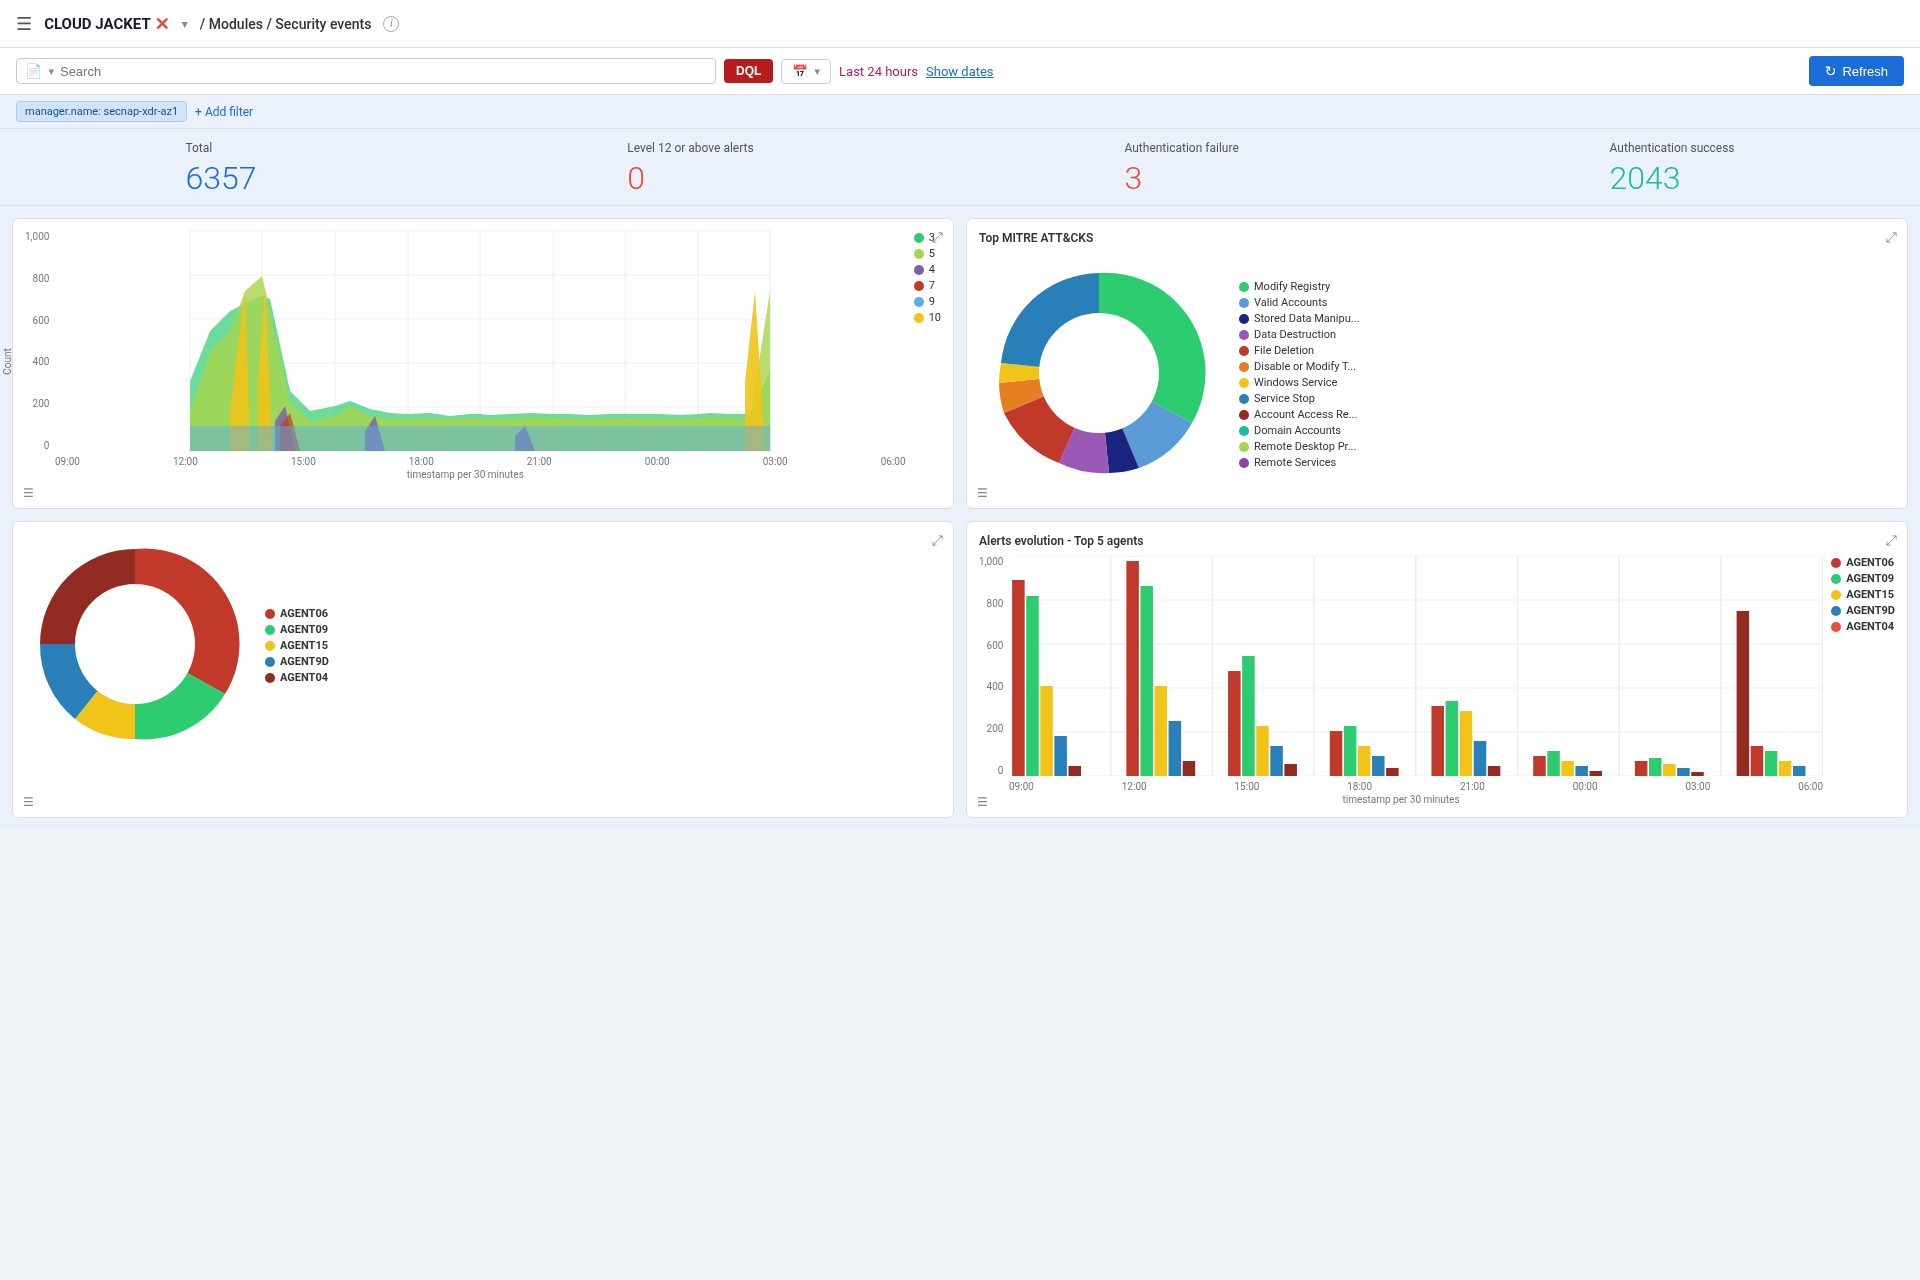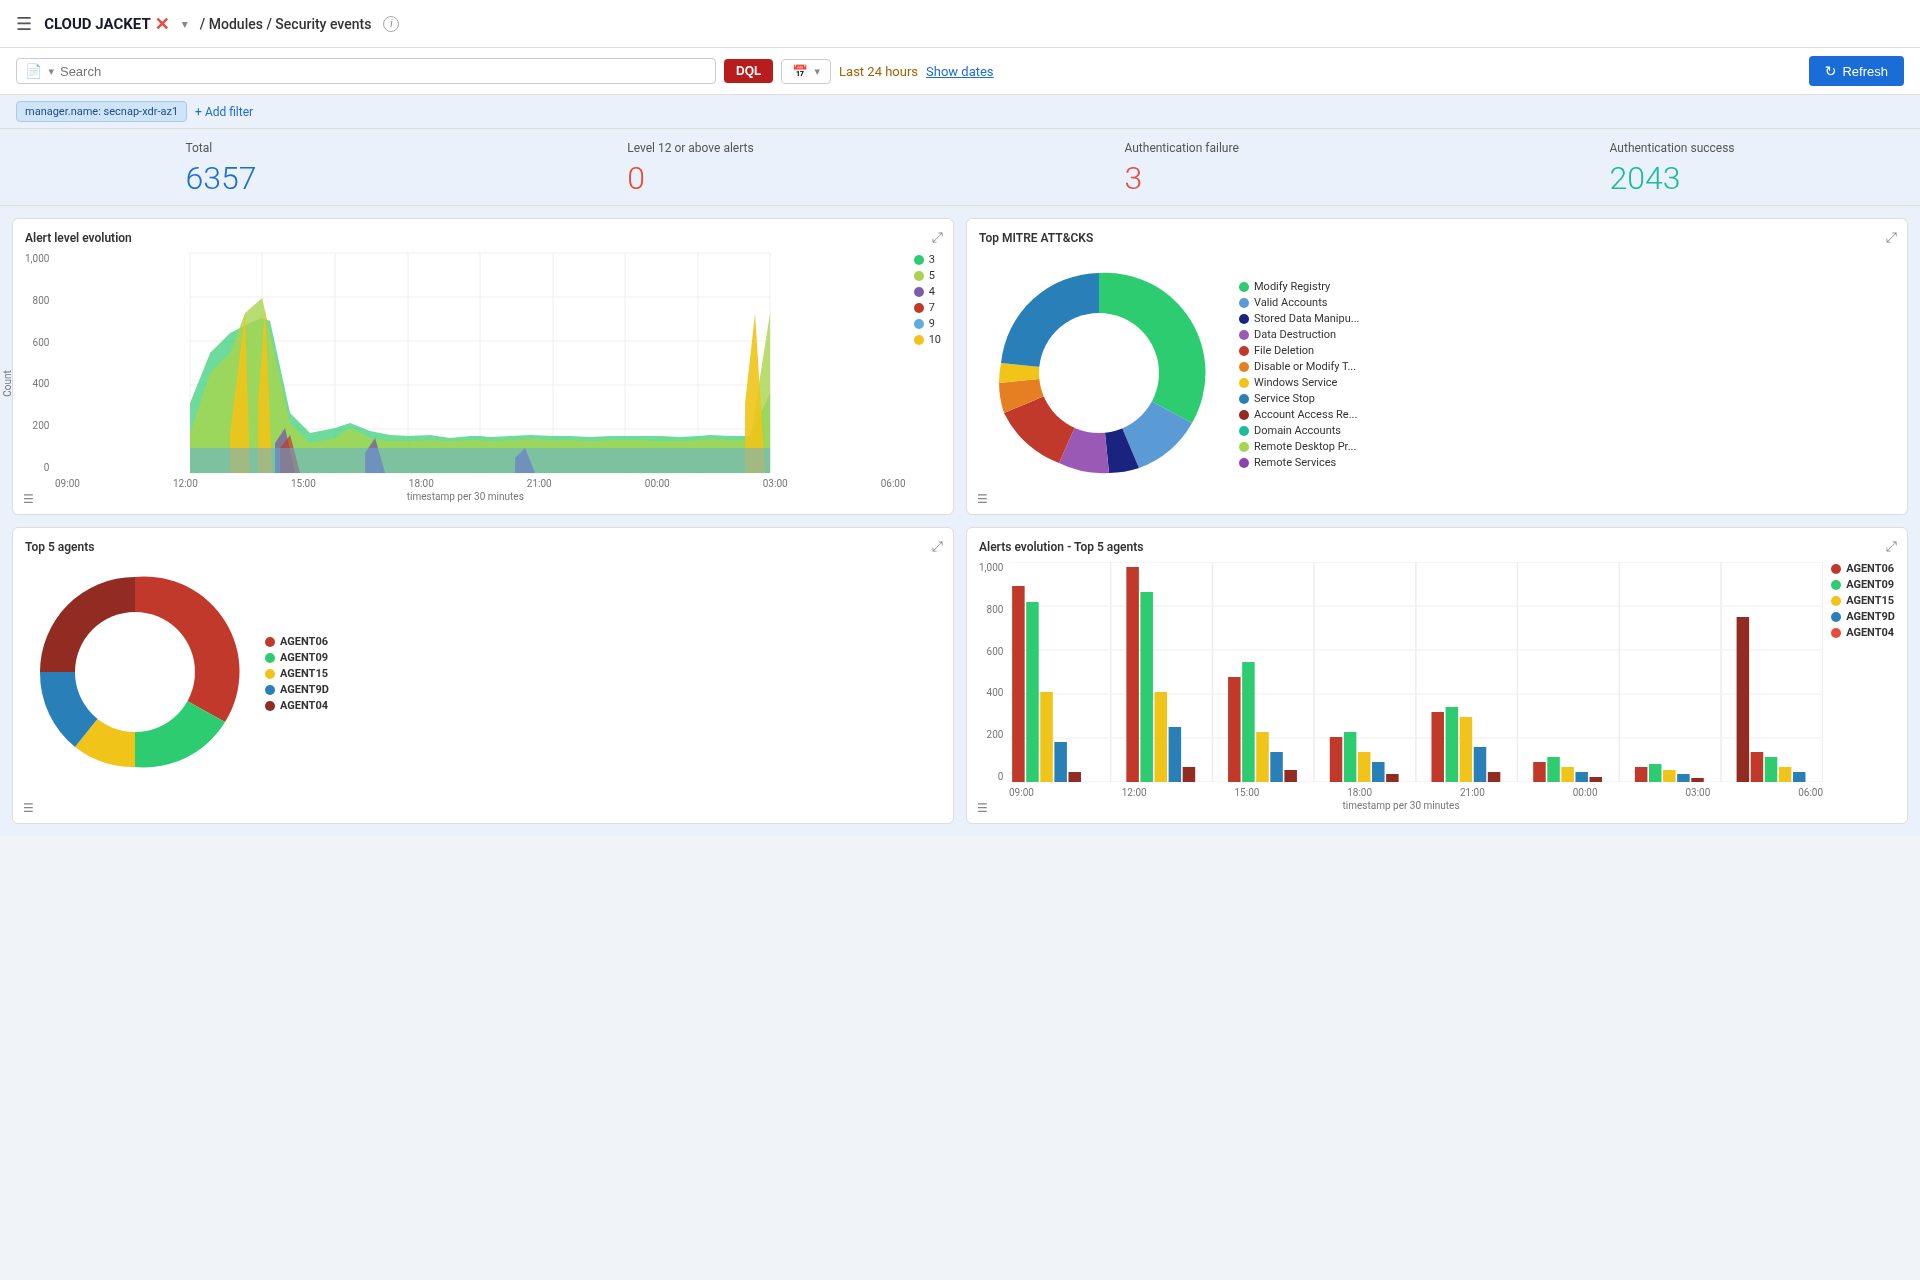--- a/index.html
+++ b/index.html
@@ -15,21 +15,21 @@
     .breadcrumb span { color: #333; font-weight: 500; }
     .info-icon { color: #888; font-size: 12px; border: 1px solid #aaa; border-radius: 50%; width: 16px; height: 16px; display: inline-flex; align-items: center; justify-content: center; font-style: italic; font-size: 10px; }
 
     
     .search-bar { background: #fff; border-bottom: 1px solid #ddd; padding: 8px 16px; display: flex; align-items: center; gap: 8px; }
     .search-left { display: flex; align-items: center; border: 1px solid #ccc; border-radius: 4px; padding: 4px 8px; gap: 6px; background: #fff; flex: 1; max-width: 700px; }
     .search-left input { border: none; outline: none; flex: 1; font-size: 13px; color: #333; }
     .doc-icon { color: #555; font-size: 14px; }
     .dql-btn { background: #b91c1c; color: #fff; border: none; border-radius: 4px; padding: 5px 12px; font-size: 12px; cursor: pointer; font-weight: 600; }
     .date-selector { display: flex; align-items: center; border: 1px solid #ccc; border-radius: 4px; padding: 4px 10px; gap: 6px; background: #fff; cursor: pointer; }
-    .date-text { font-size: 13px; color: #a16207; }
+    .date-text { font-size: 13px; color: #be185d; }
     .show-dates { color: #1a6dd6; font-size: 13px; cursor: pointer; text-decoration: underline; }
     .refresh-btn { background: #1a6dd6; color: #fff; border: none; border-radius: 4px; padding: 7px 16px; font-size: 13px; cursor: pointer; display: flex; align-items: center; gap: 6px; font-weight: 500; }
     .refresh-icon { font-size: 14px; }
 
     
     .filter-bar { background: #eaf1fb; border-bottom: 1px solid #ddd; padding: 6px 16px; display: flex; align-items: center; gap: 8px; }
     .filter-tag { background: #d0e4f7; border: 1px solid #a8caee; border-radius: 4px; padding: 3px 8px; font-size: 11px; color: #1a4d8f; }
     .add-filter { color: #1a6dd6; font-size: 12px; cursor: pointer; }
 
     
@@ -120,21 +120,20 @@
   </div>
   <div class="stat-item">
     <div class="stat-label">Authentication success</div>
     <div class="stat-value teal">2043</div>
   </div>
 </div>
 
 <div class="main-content">
 
   <div class="card">
-    <div class="card-title">Alert level evolution</div>
     <span class="expand-icon">⤢</span>
     <div style="display:flex; align-items:flex-start; gap:8px;">
       <div style="position:relative; flex:1;">
         <div style="position:absolute; left:-18px; top:50%; transform:translateX(-50%) rotate(-90deg); font-size:10px; color:#777; white-space:nowrap;">Count</div>
         <div style="display:flex; align-items:flex-start;">
           <div style="display:flex; flex-direction:column-reverse; justify-content:space-between; height:220px; font-size:10px; color:#777; margin-right:4px; text-align:right; padding-right:2px;">
             <span>0</span>
             <span>200</span>
             <span>400</span>
             <span>600</span>
@@ -295,21 +294,20 @@
         <div class="legend-item">
           <div class="legend-dot" style="background:#8e44ad;"></div>
           <span>Remote Services</span>
         </div>
       </div>
     </div>
     <span class="card-bottom-icon">☰</span>
   </div>
 
   <div class="card">
-    <div class="card-title">Top 5 agents</div>
     <span class="expand-icon">⤢</span>
     <div class="donut-container">
       <div class="donut-wrapper">
         <svg width="220" height="220" viewBox="0 0 220 220">
 
           <path d="M110,110 L110,15 A95,95 0 0,1 200,160 Z" fill="#c0392b"></path>
 
           <path d="M110,110 L200,160 A95,95 0 0,1 110,205 Z" fill="#2ecc71"></path>
 
           <path d="M110,110 L110,205 A95,95 0 0,1 50,185 Z" fill="#f0c419"></path>

